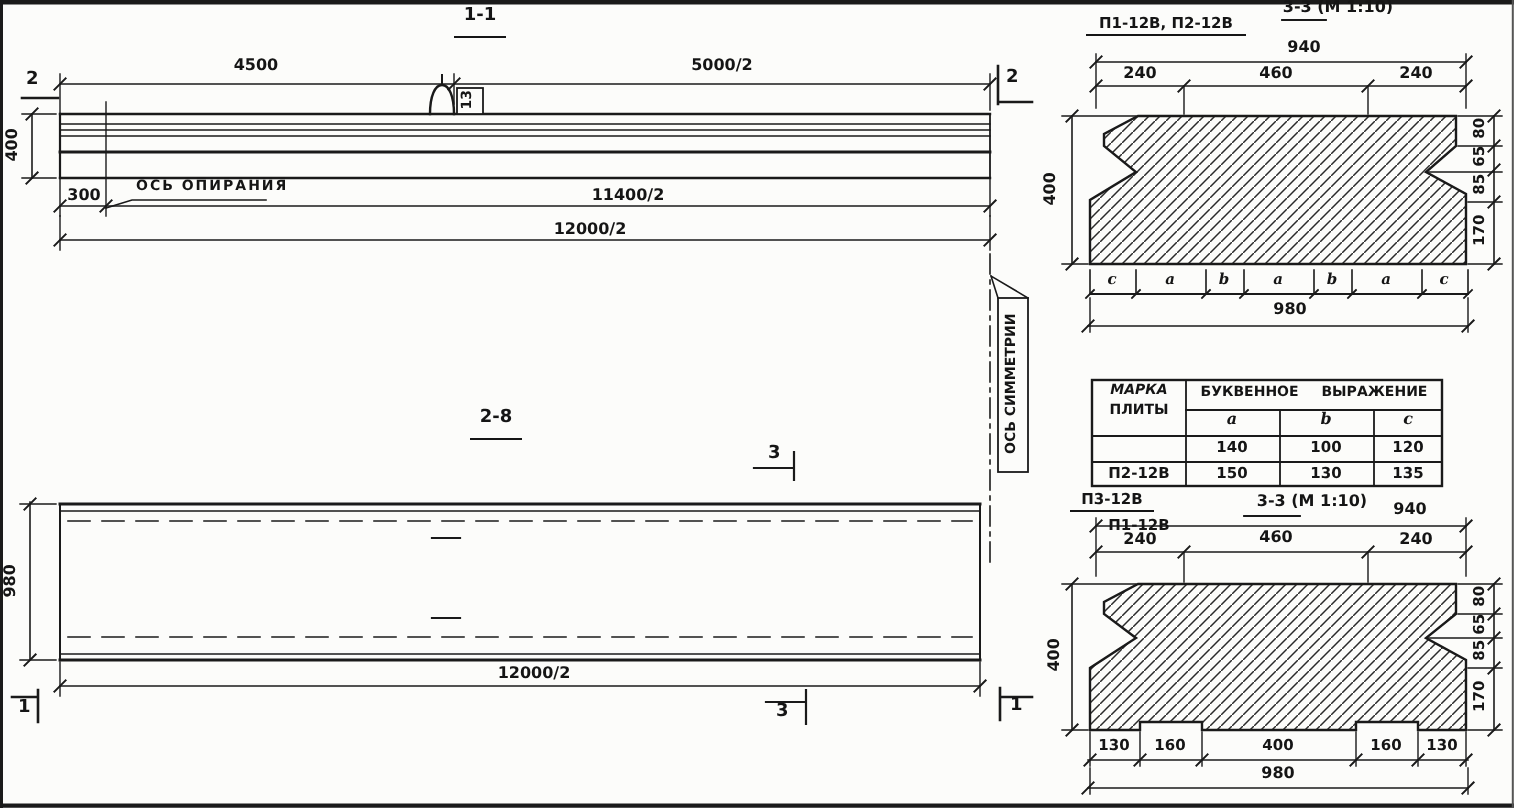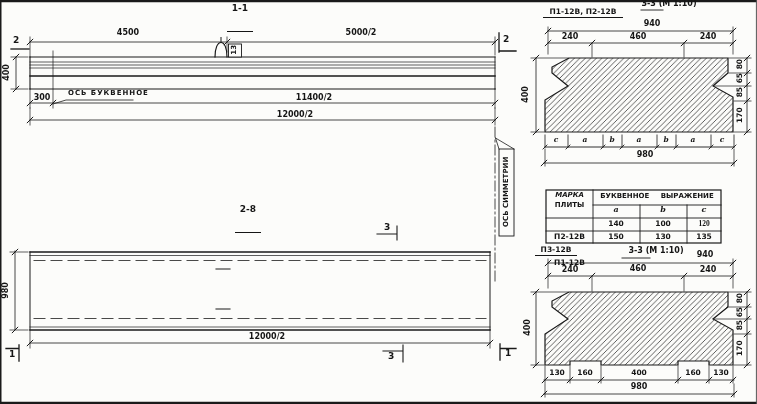--- a/index.html
+++ b/index.html
@@ -6,21 +6,21 @@
   #canvas{
     position:relative;width:757px;height:404px;background:#fcfcfa;
     overflow:hidden;font-family:"DejaVu Sans",sans-serif;color:#151515;
   }
   #lines{position:absolute;left:0;top:0;z-index:1;}
   .t{position:absolute;z-index:2;font:bold 8px "DejaVu Sans",sans-serif;color:#151515;white-space:nowrap;line-height:1.1;}
   .ctr{text-align:center;}
   .rot{transform:rotate(-90deg);}
   .sm{font-size:7px;}
   .md{font-size:7.5px;}
-  .ttl{font-size:9px;border-bottom:1.2px solid #151515;padding-bottom:17px;}
+  .ttl{font-size:9px;border-bottom:1.2px solid #151515;padding-bottom:4px;}
   .ul{border-bottom:1px solid #151515;padding-bottom:1px;}
   .it{font-style:italic;font-family:"DejaVu Serif",serif;}
 </style>
 </head>
 <body>
 
 <div id="canvas">
 
 <svg id="lines" width="757" height="404" viewBox="0 0 757 404" stroke="#1a1a1a" fill="none" stroke-linecap="square">
   <defs>
@@ -166,21 +166,21 @@
 </svg>
 
 <span class="t ttl ctr" style="left:227px;top:4px;width:26px;">1-1</span>
 <span class="t ctr" style="left:108px;top:29px;width:40px;">4500</span>
 <span class="t ctr" style="left:336px;top:29px;width:50px;">5000/2</span>
 <span class="t rot ctr sm" style="left:228px;top:46px;width:13px;">13</span>
 <span class="t" style="left:13px;top:36px;font-size:9px;">2</span>
 <span class="t" style="left:503px;top:35px;font-size:9px;">2</span>
 <span class="t rot ctr" style="left:-8px;top:68px;width:30px;">400</span>
 <span class="t ctr" style="left:31px;top:94px;width:22px;text-align:center;">300</span>
-<span class="t sm" style="left:68px;top:90px;letter-spacing:1px;">ОСЬ БУКВЕННОЕ</span>
+<span class="t sm" style="left:68px;top:90px;letter-spacing:1px;">ОСЬ ОПИРАНИЯ</span>
 <span class="t ctr" style="left:269px;top:94px;width:50px;margin-left:20px;">11400/2</span>
 <span class="t ctr" style="left:270px;top:111px;width:50px;">12000/2</span>
 
 <span class="t ttl ctr" style="left:235px;top:205px;width:26px;">2-8</span>
 <span class="t rot ctr" style="left:-9px;top:286px;width:30px;">980</span>
 <span class="t ctr" style="left:242px;top:333px;width:50px;">12000/2</span>
 <span class="t" style="left:9px;top:350px;font-size:9px;">1</span>
 <span class="t" style="left:505px;top:349px;font-size:9px;">1</span>
 <span class="t" style="left:384px;top:223px;font-size:9px;">3</span>
 <span class="t" style="left:388px;top:352px;font-size:9px;">3</span>
@@ -208,21 +208,21 @@
 
 <span class="t ctr sm" style="left:549px;top:192px;width:41px;font-style:italic;">МАРКА</span>
 <span class="t ctr sm" style="left:549px;top:202px;width:41px;">ПЛИТЫ</span>
 <span class="t ctr sm" style="left:595px;top:193px;width:124px;word-spacing:9px;">БУКВЕННОЕ ВЫРАЖЕНИЕ</span>
 <span class="t it ctr" style="left:606px;top:205px;width:20px;">a</span>
 <span class="t it ctr" style="left:653px;top:205px;width:20px;">b</span>
 <span class="t it ctr" style="left:694px;top:205px;width:20px;">c</span>
 <span class="t ctr md" style="left:549px;top:220px;width:41px;margin-top:39px;">П1-12В</span>
 <span class="t ctr md" style="left:601px;top:220px;width:30px;">140</span>
 <span class="t ctr md" style="left:648px;top:220px;width:30px;">100</span>
-<span class="t ctr md" style="left:689px;top:220px;width:30px;font-family:Liberation Serif, serif;">120</span>
+<span class="t ctr md" style="left:689px;top:220px;width:30px;">120</span>
 <span class="t ctr md" style="left:549px;top:233px;width:41px;">П2-12В</span>
 <span class="t ctr md" style="left:601px;top:233px;width:30px;">150</span>
 <span class="t ctr md" style="left:648px;top:233px;width:30px;">130</span>
 <span class="t ctr md" style="left:689px;top:233px;width:30px;">135</span>
 
 <span class="t ul ctr md" style="left:535px;top:246px;width:42px;">П3-12В</span>
 <span class="t ctr" style="left:620px;top:247px;width:72px;">3-3 (М 1:10)</span>
 <span class="t ctr" style="left:690px;top:251px;width:30px;">940</span>
 <span class="t ctr" style="left:555px;top:266px;width:30px;">240</span>
 <span class="t ctr" style="left:623px;top:265px;width:30px;">460</span>

